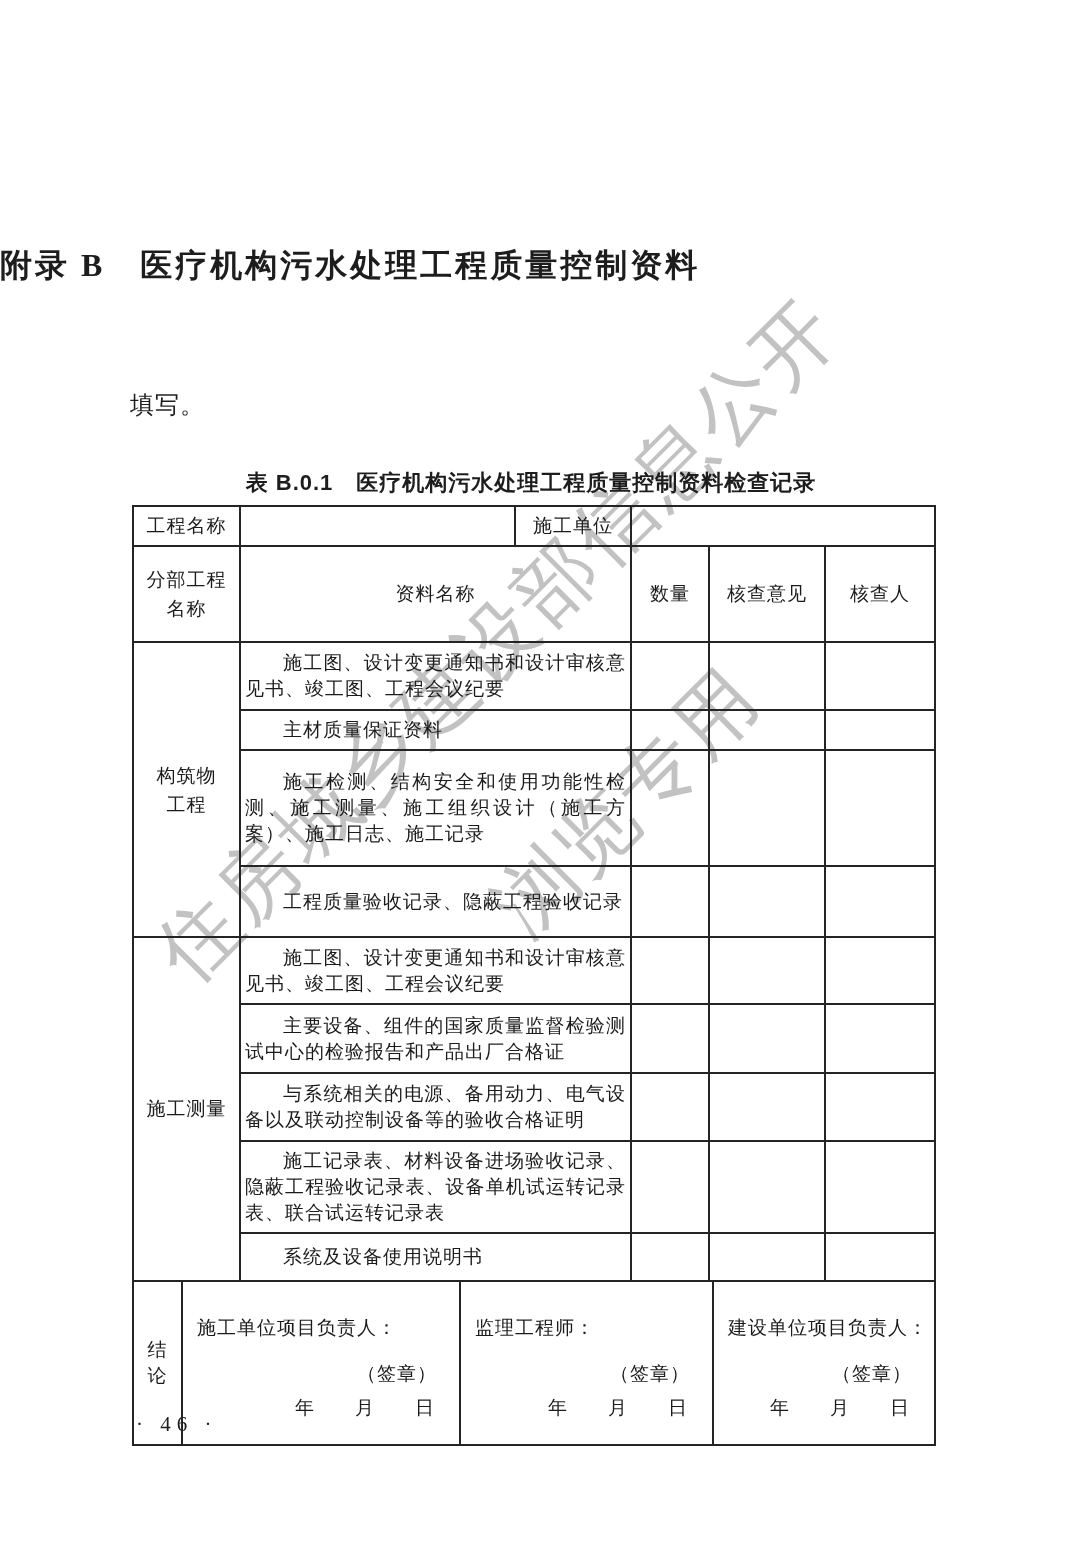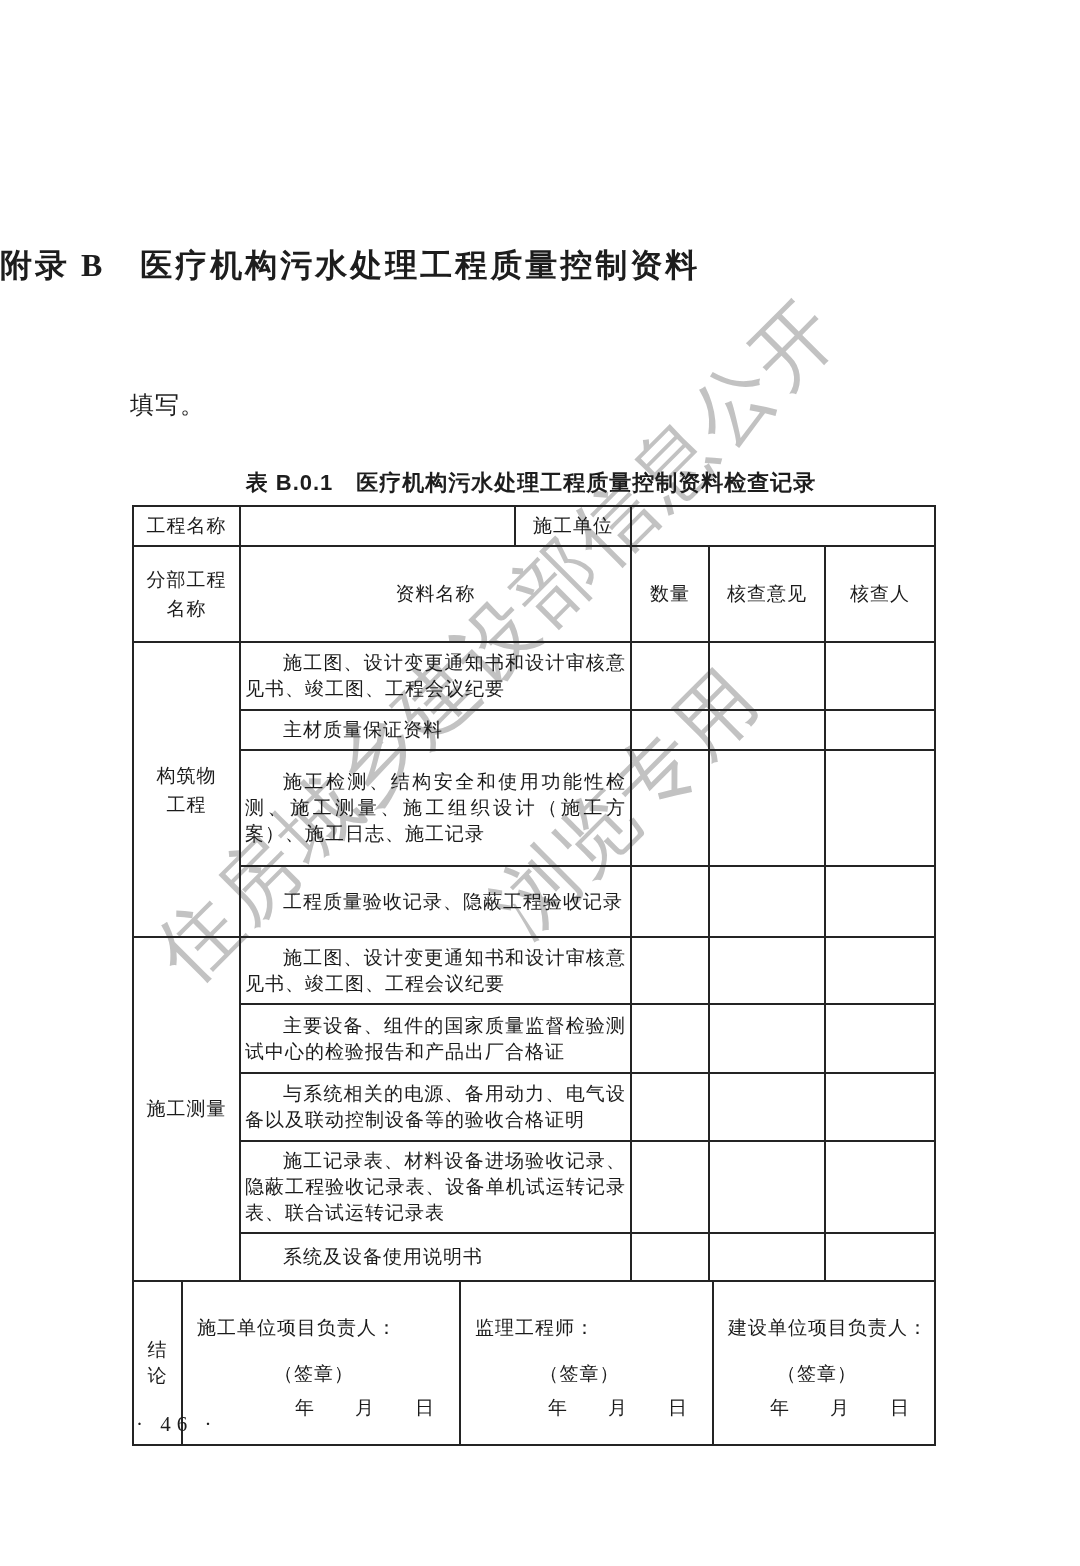--- a/index.html
+++ b/index.html
@@ -34,21 +34,21 @@
   table.t td{
     border:2px solid #242424;font-size:19px;color:#1b1b1b;vertical-align:middle;
     letter-spacing:1px;padding:6px 4px;overflow:hidden;
   }
   td.c{text-align:center;}
   td.mat{text-align:justify;text-indent:2em;padding:5px 10px 5px 8px;line-height:26px;}
   .pre{white-space:pre-line;line-height:29px;}
   table.concl{margin-top:-2px;}
   td.ccell{position:relative;height:150px;padding:0;}
   .c-title{position:absolute;top:33px;left:14px;font-size:19px;letter-spacing:1px;}
-  .c-seal{position:absolute;top:79px;left:8px;right:22px;text-align:center;font-size:19px;}
+  .c-seal{position:absolute;top:79px;left:8px;right:22px;text-align:right;font-size:19px;}
   .c-date{position:absolute;top:113px;left:0;right:24px;text-align:right;font-size:19px;}
   .pageno{position:absolute;top:1412px;left:136px;font-size:21px;letter-spacing:6px;}
 </style>
 </head>
 <body>
 
 <div class="page">
 
   <div class="wm wm1">住房城乡建设部信息公开</div>
   <div class="wm wm2">浏览专用</div>

